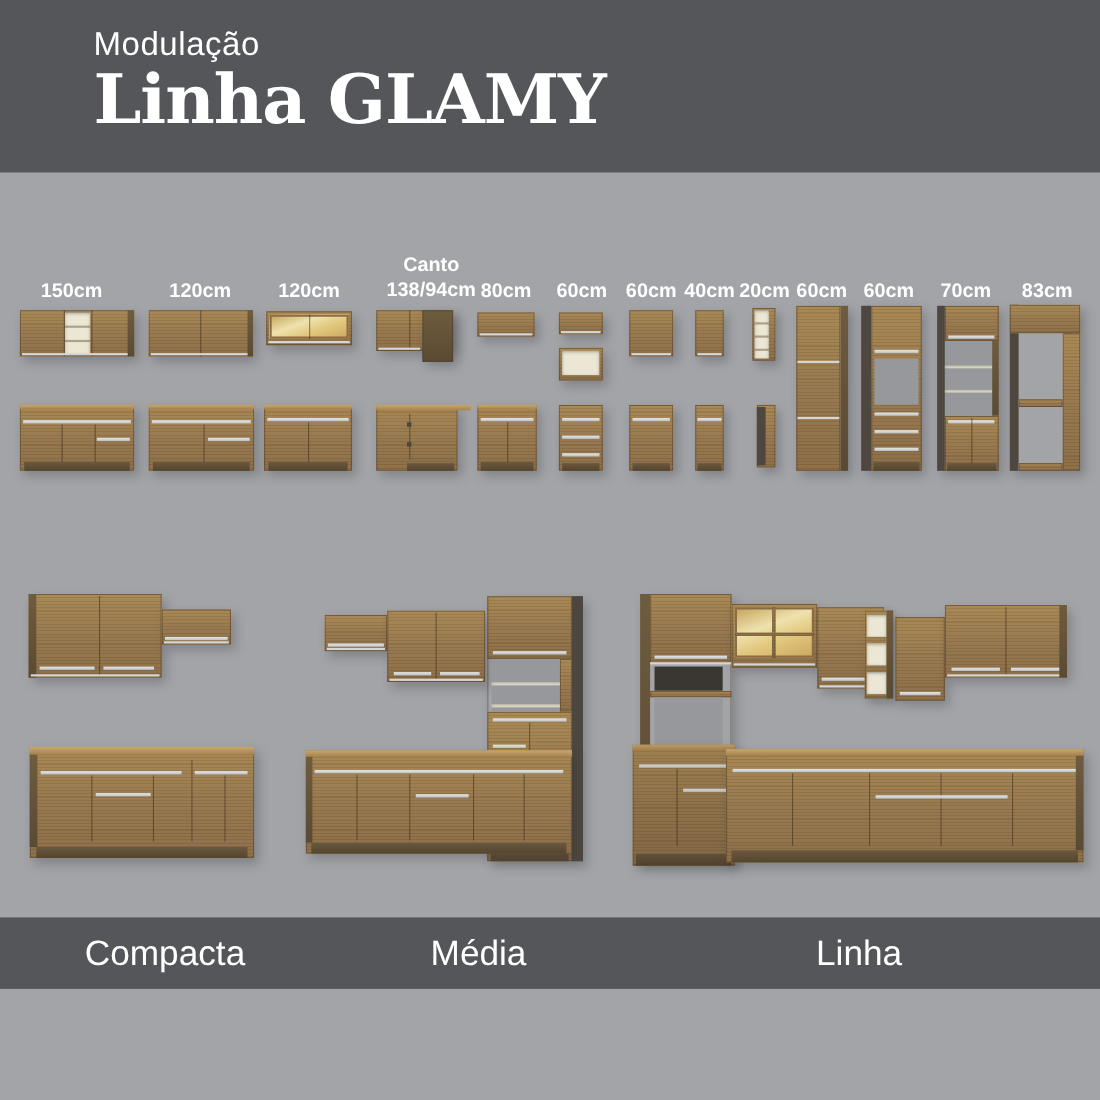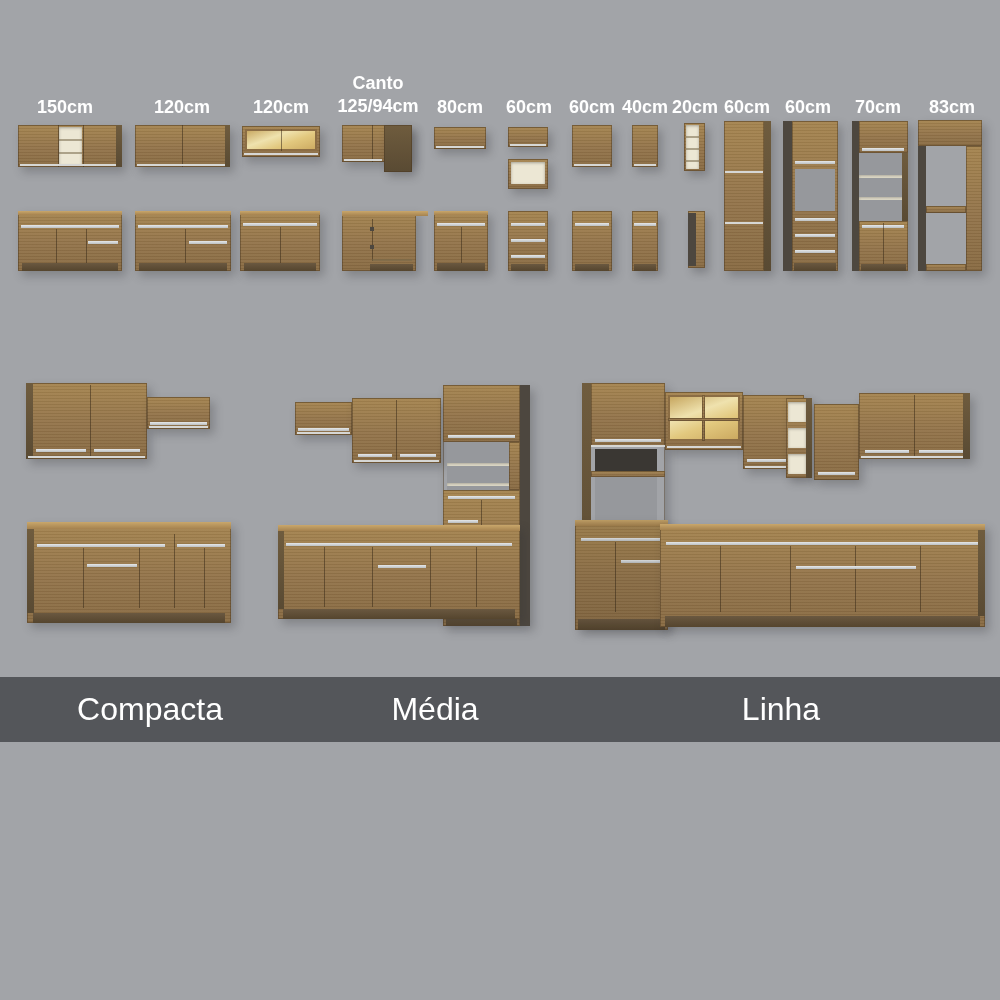--- a/index.html
+++ b/index.html
@@ -34,29 +34,33 @@
   .gl{position:absolute;background:linear-gradient(160deg,#c2a057 0%,#efe2ae 38%,#e2c87e 62%,#c9a65d 100%);box-shadow:inset 0 0 0 2px #8b6d44}
   .gy{position:absolute;background:#96989c}
   .nk{position:absolute;background:#3a3733}
   .dim{filter:brightness(.93)}
 </style>
 </head>
 <body>
 
 <div class="page">
 
+  <header class="band header">
+    <div class="kicker">Modulação</div>
+    <div class="title">Linha GLAMY</div>
+  </header>
 
   <section class="modules">
 
     <div class="mlabel" style="left:25px;width:80px">150cm</div>
     <div class="mlabel" style="left:142px;width:80px">120cm</div>
     <div class="mlabel" style="left:241px;width:80px">120cm</div>
-    <div class="mlabel two" style="left:326px;width:104px">
+    <div class="mlabel two" style="left:340px;width:104px">
       <span>Canto</span><br>
-      <span>125/94cm</span>
+      <span>138/94cm</span>
     </div>
     <div class="mlabel" style="left:428px;width:64px">80cm</div>
     <div class="mlabel" style="left:499px;width:60px">60cm</div>
     <div class="mlabel" style="left:562px;width:60px">60cm</div>
     <div class="mlabel" style="left:615px;width:60px">40cm</div>
     <div class="mlabel" style="left:665px;width:60px">20cm</div>
     <div class="mlabel" style="left:717px;width:60px">60cm</div>
     <div class="mlabel" style="left:778px;width:60px">60cm</div>
     <div class="mlabel" style="left:848px;width:60px">70cm</div>
     <div class="mlabel" style="left:922px;width:60px">83cm</div>

